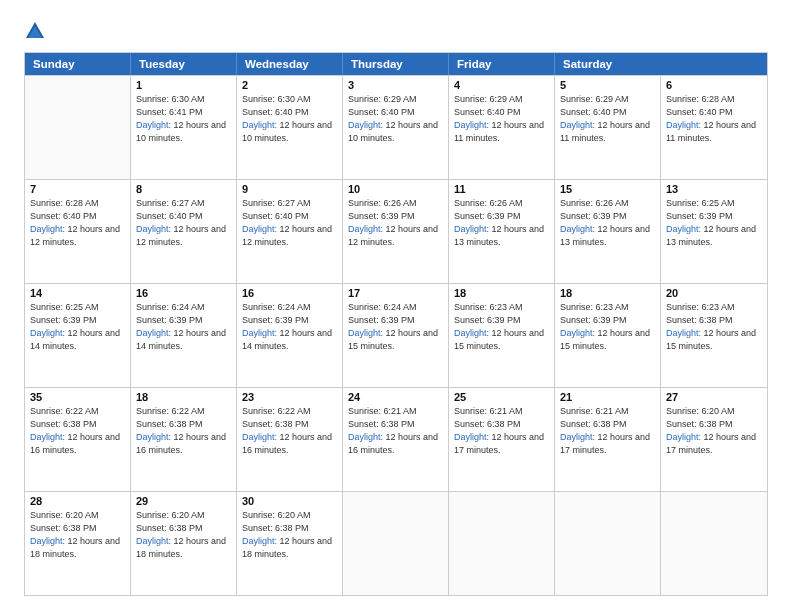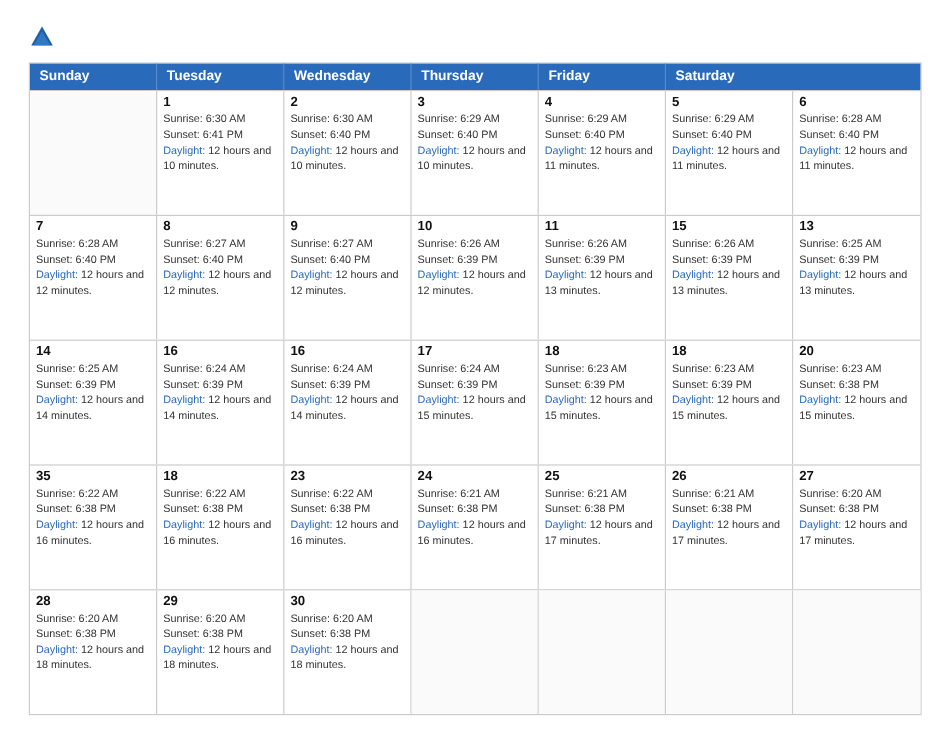--- a/index.html
+++ b/index.html
@@ -253,21 +253,21 @@
           </div>
           <div class="cal-cell">
             <div class="day-number">24</div>
             <div class="day-info"><span>Sunrise: 6:21 AM</span><br><span>Sunset: 6:38 PM</span><br><span class="daylight-label">Daylight:</span><span> 12 hours and 16 minutes.</span></div>
           </div>
           <div class="cal-cell">
             <div class="day-number">25</div>
             <div class="day-info"><span>Sunrise: 6:21 AM</span><br><span>Sunset: 6:38 PM</span><br><span class="daylight-label">Daylight:</span><span> 12 hours and 17 minutes.</span></div>
           </div>
           <div class="cal-cell">
-            <div class="day-number">26</div>
+            <div class="day-number">21</div>
             <div class="day-info"><span>Sunrise: 6:21 AM</span><br><span>Sunset: 6:38 PM</span><br><span class="daylight-label">Daylight:</span><span> 12 hours and 17 minutes.</span></div>
           </div>
           <div class="cal-cell">
             <div class="day-number">27</div>
             <div class="day-info"><span>Sunrise: 6:20 AM</span><br><span>Sunset: 6:38 PM</span><br><span class="daylight-label">Daylight:</span><span> 12 hours and 17 minutes.</span></div>
           </div>
         </div>
         <div class="cal-week">
           <div class="cal-cell">
             <div class="day-number">28</div>

